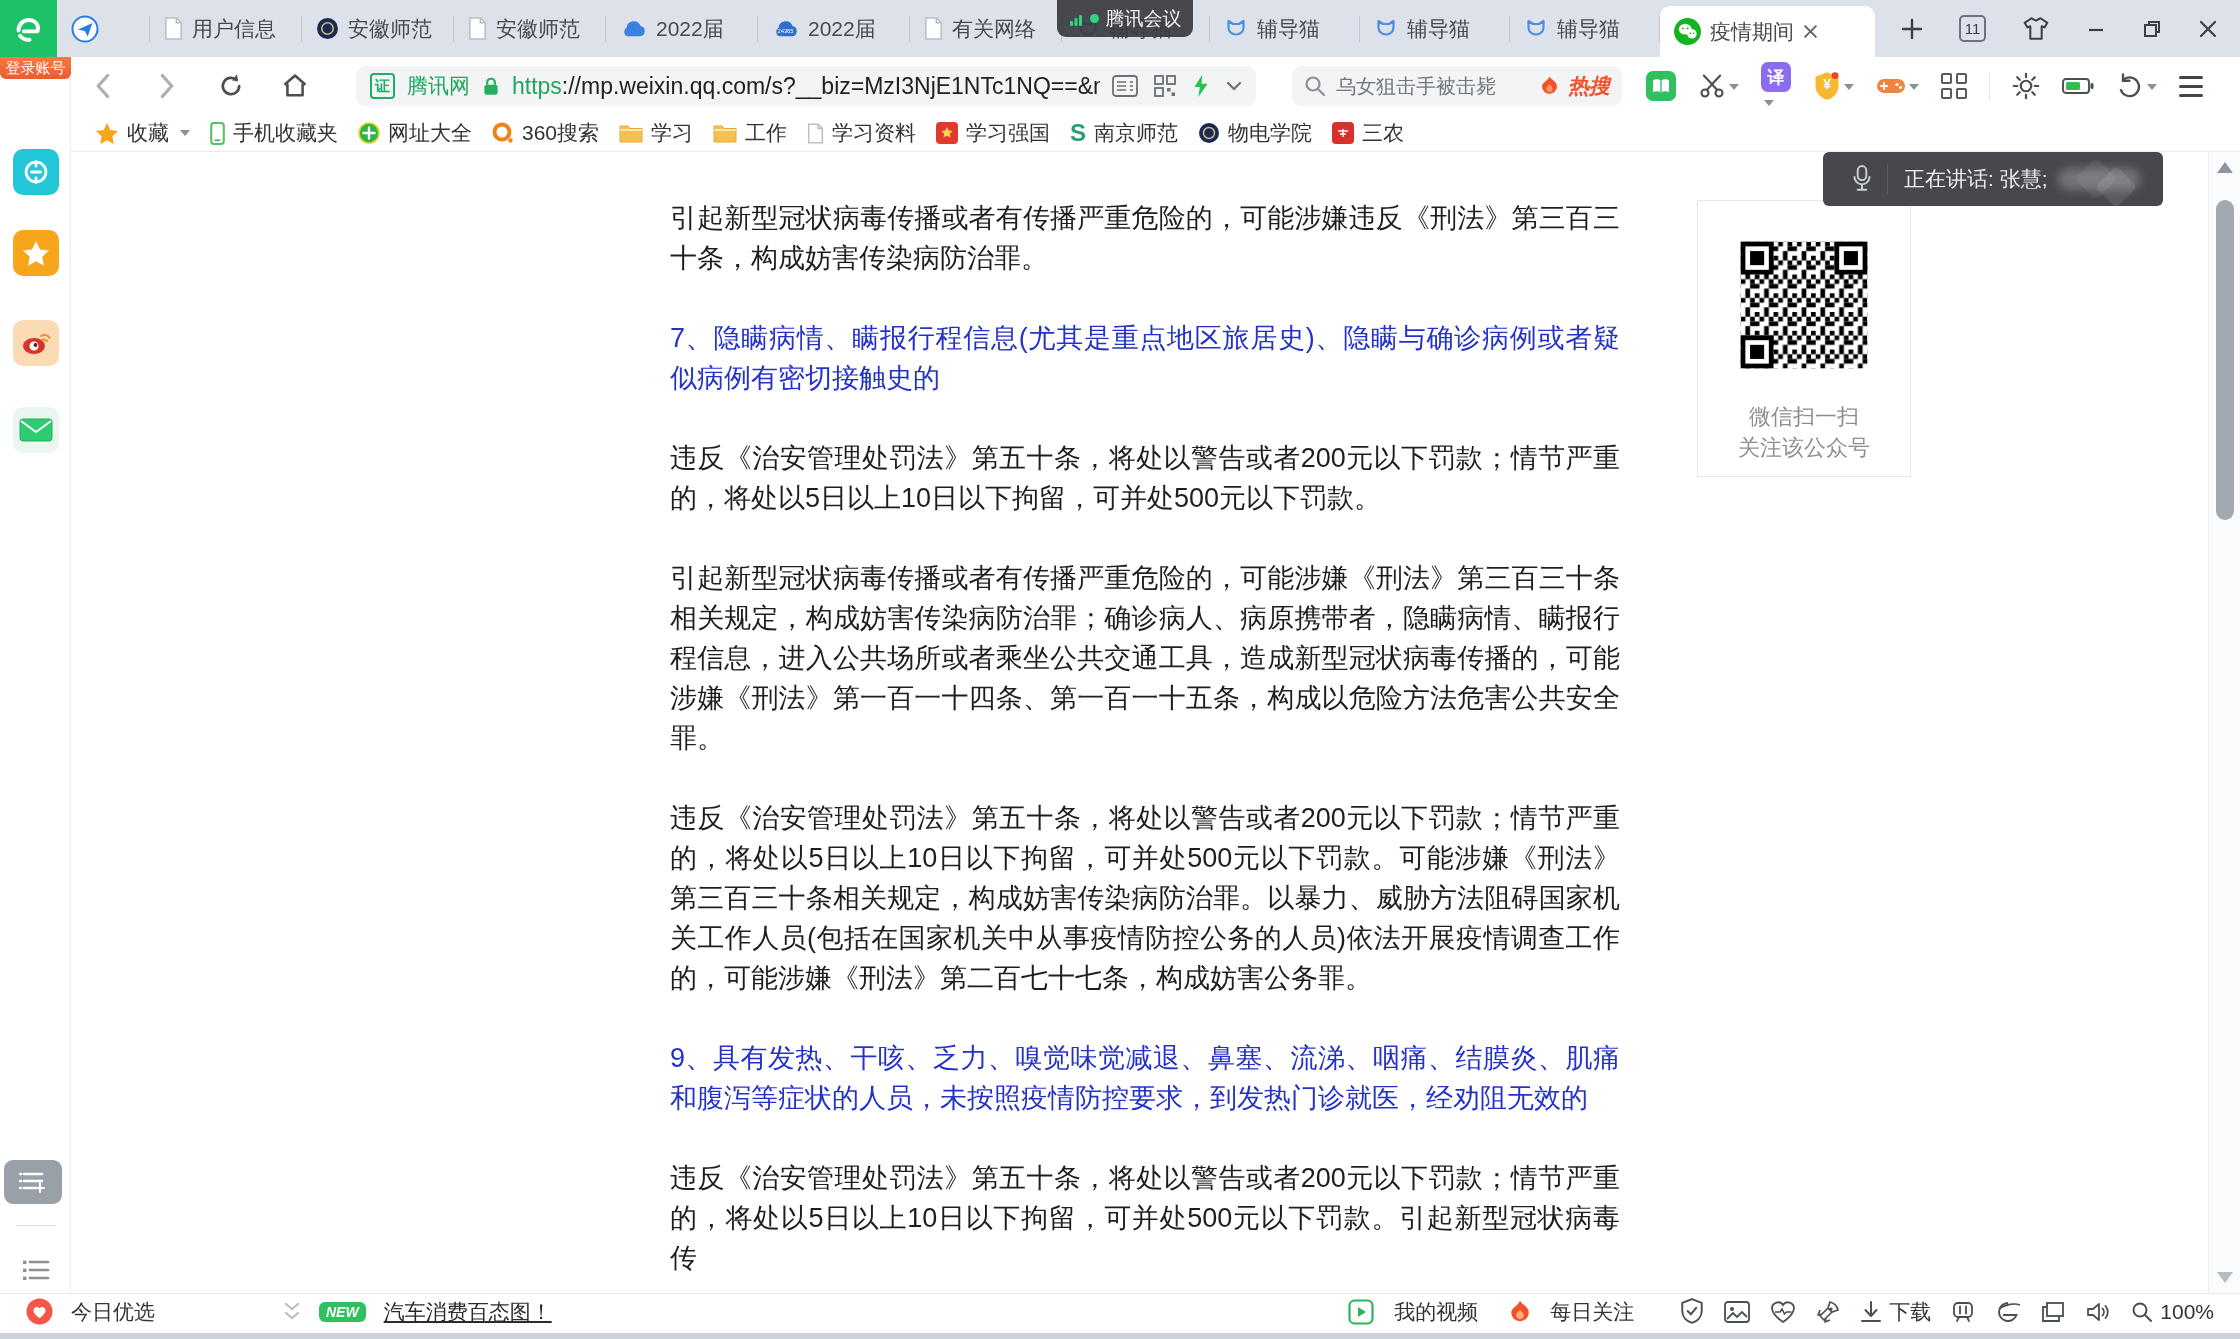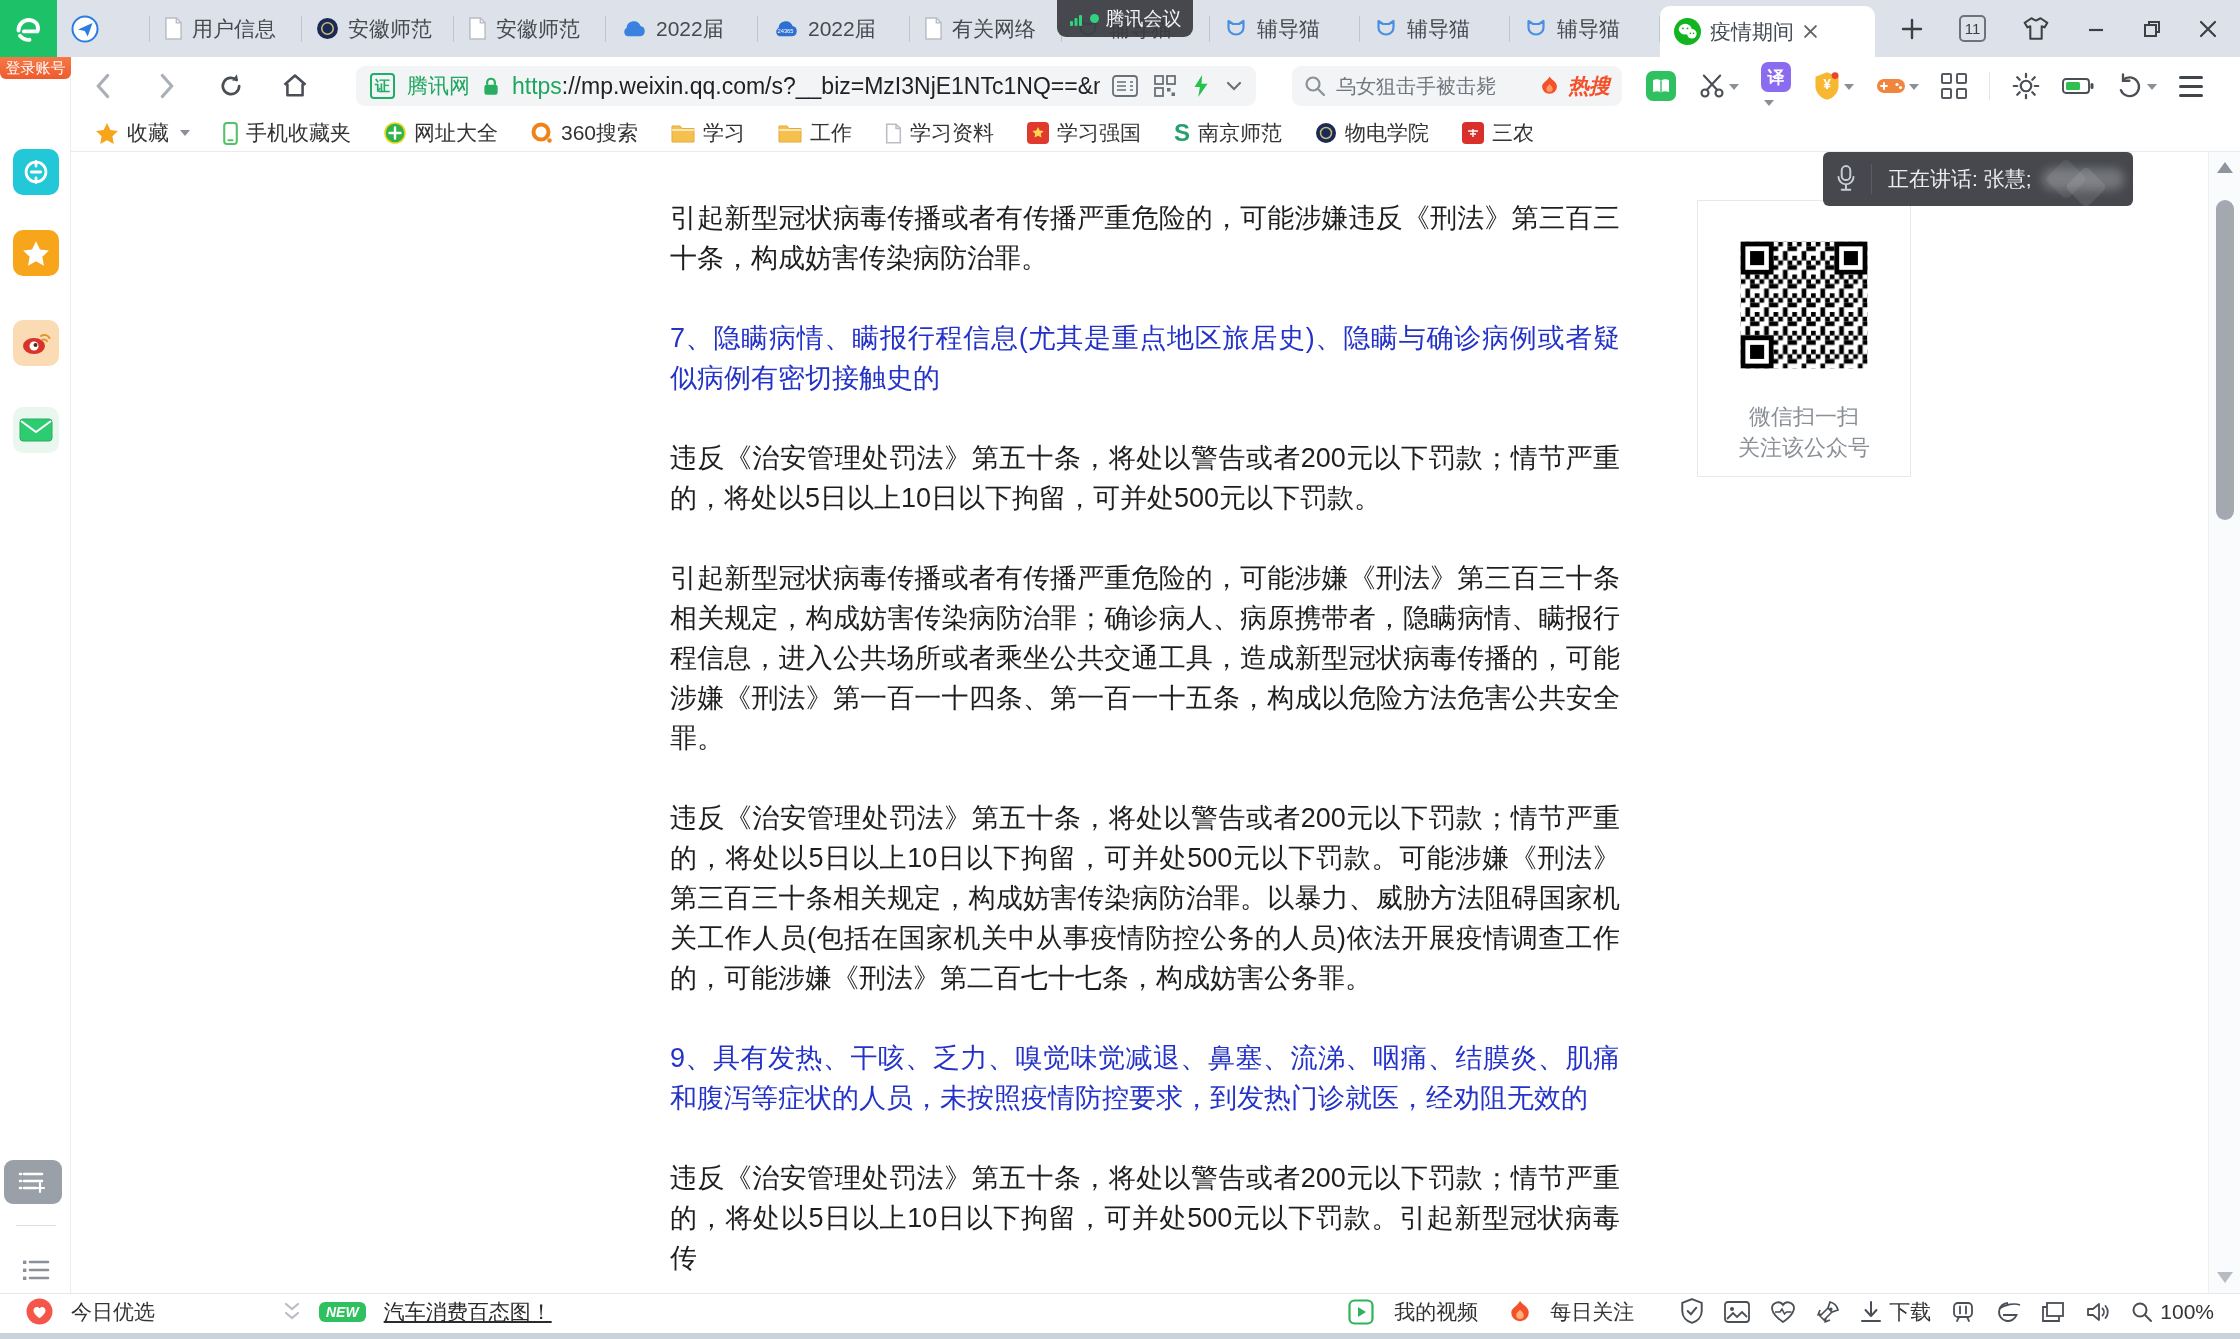--- a/index.html
+++ b/index.html
@@ -46,43 +46,43 @@
          border-top:6px solid #8a9097;display:inline-block;margin-left:3px}
   .sq30{width:30px;height:30px;border-radius:7px;display:flex;align-items:center;justify-content:center;color:#fff;font-size:17px;font-weight:bold}
   .vsep{width:1px;height:28px;background:#e1e4e9}
   .grid4{display:grid;grid-template-columns:11px 11px;grid-template-rows:11px 11px;gap:4px}
   .grid4 i{border:2.2px solid #555a61;border-radius:2px;display:block}
   .burger{display:flex;flex-direction:column;gap:6px}
   .burger i{display:block;width:24px;height:3px;background:#40454c;border-radius:2px}
 
   
   .bookmarks{position:absolute;left:0;top:115px;width:2240px;height:37px;background:#fff;
-             border-bottom:1px solid #e8ebf0;display:flex;align-items:center;gap:33px;padding-left:95px}
+             border-bottom:1px solid #e8ebf0;display:flex;align-items:center;gap:20px;padding-left:95px}
   .bm{display:flex;align-items:center;gap:8px;font-size:21px;color:#333;white-space:nowrap}
   .bm .sq{width:22px;height:22px;border-radius:4px;display:flex;align-items:center;justify-content:center}
 
   
   .sidebar{position:absolute;left:0;top:57px;width:71px;height:1236px;background:#fff;border-right:1px solid #ededf0;z-index:2}
   .ribbon{position:absolute;left:0;top:0;width:71px;height:22px;background:linear-gradient(#f57a45,#ef5a2e);
           color:#fff;font-size:15px;display:flex;align-items:center;justify-content:center;white-space:nowrap;border-radius:0 0 6px 6px}
   .side-ic{position:absolute;left:13px;width:46px;height:46px;border-radius:10px;display:flex;align-items:center;justify-content:center}
   .panel-ic{position:absolute;left:4px;width:58px;height:44px;border-radius:9px;background:#9aa0a8;display:flex;align-items:center;justify-content:center}
   .side-div{position:absolute;left:16px;width:40px;height:1px;background:#ddd}
 
   
   .content{position:absolute;left:71px;top:152px;width:2137px;height:1141px;background:#fff;overflow:hidden}
   .article{position:absolute;left:599px;top:46px;width:950px;font-size:27px;line-height:40px;color:#1e1e1e;text-align:justify}
   .article p{margin-bottom:40px}
   .article p.blue{color:#2432c8}
 
   .qr-card{position:absolute;left:1626px;top:48px;width:214px;height:277px;border:1px solid #e8e8e8;background:#fff;text-align:center}
   .qr-card .cap{font-size:22px;color:#8a8f96;line-height:31px}
 
-  .toast{position:absolute;left:1752px;top:0;width:310px;height:54px;background:rgba(58,61,66,.94);border-radius:6px;
-         display:flex;align-items:center;padding-left:12px;z-index:5;overflow:hidden}
+  .toast{position:absolute;left:1752px;top:0;width:340px;height:54px;background:rgba(58,61,66,.94);border-radius:6px;
+         display:flex;align-items:center;padding-left:28px;z-index:5;overflow:hidden}
   .toast .tdiv{width:1px;height:30px;background:#595d63;margin:0 16px 0 14px}
   .toast span{color:#eceef0;font-size:21px;white-space:nowrap}
   .blur-blob{width:82px;height:22px;border-radius:11px;background:rgba(215,219,225,.30);filter:blur(5px);margin-left:10px}
   .wm{position:absolute;right:52px;top:12px;width:30px;height:30px;background:rgba(255,255,255,.07);transform:rotate(45deg);border-radius:5px}
   .wm2{right:32px;top:20px;background:rgba(255,255,255,.10)}
 
   
   .scrollbar{position:absolute;left:2208px;top:152px;width:32px;height:1141px;background:#fafbfc;border-left:1px solid #efefef}
   .sb-up,.sb-down{position:absolute;left:8px;width:0;height:0;border-left:8px solid transparent;border-right:8px solid transparent}
   .sb-up{top:10px;border-bottom:11px solid #8f959e}

